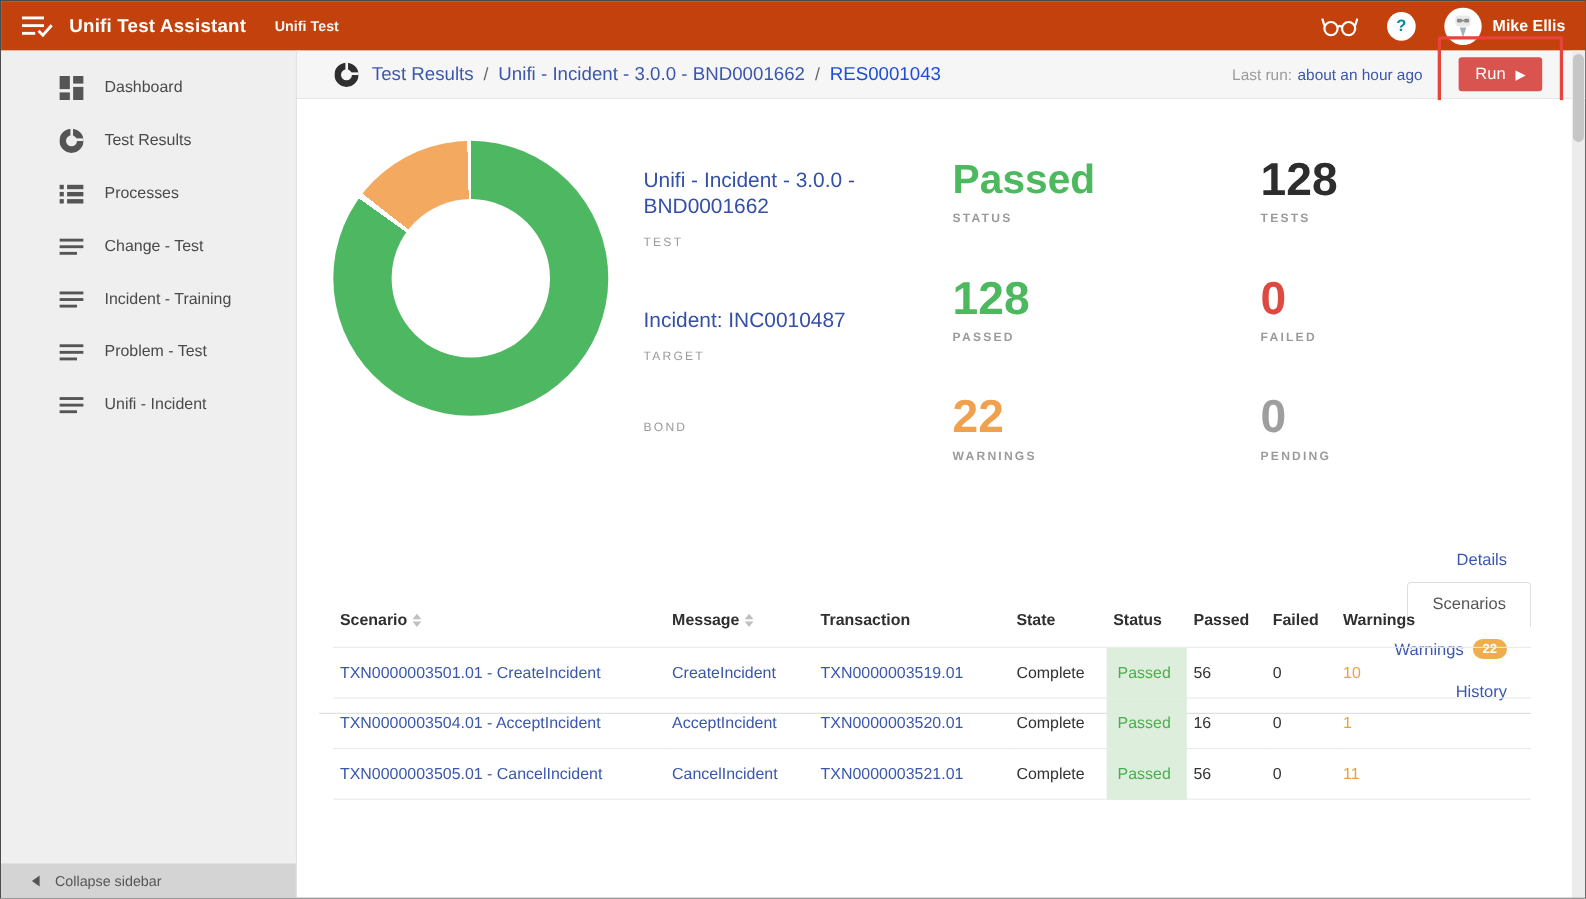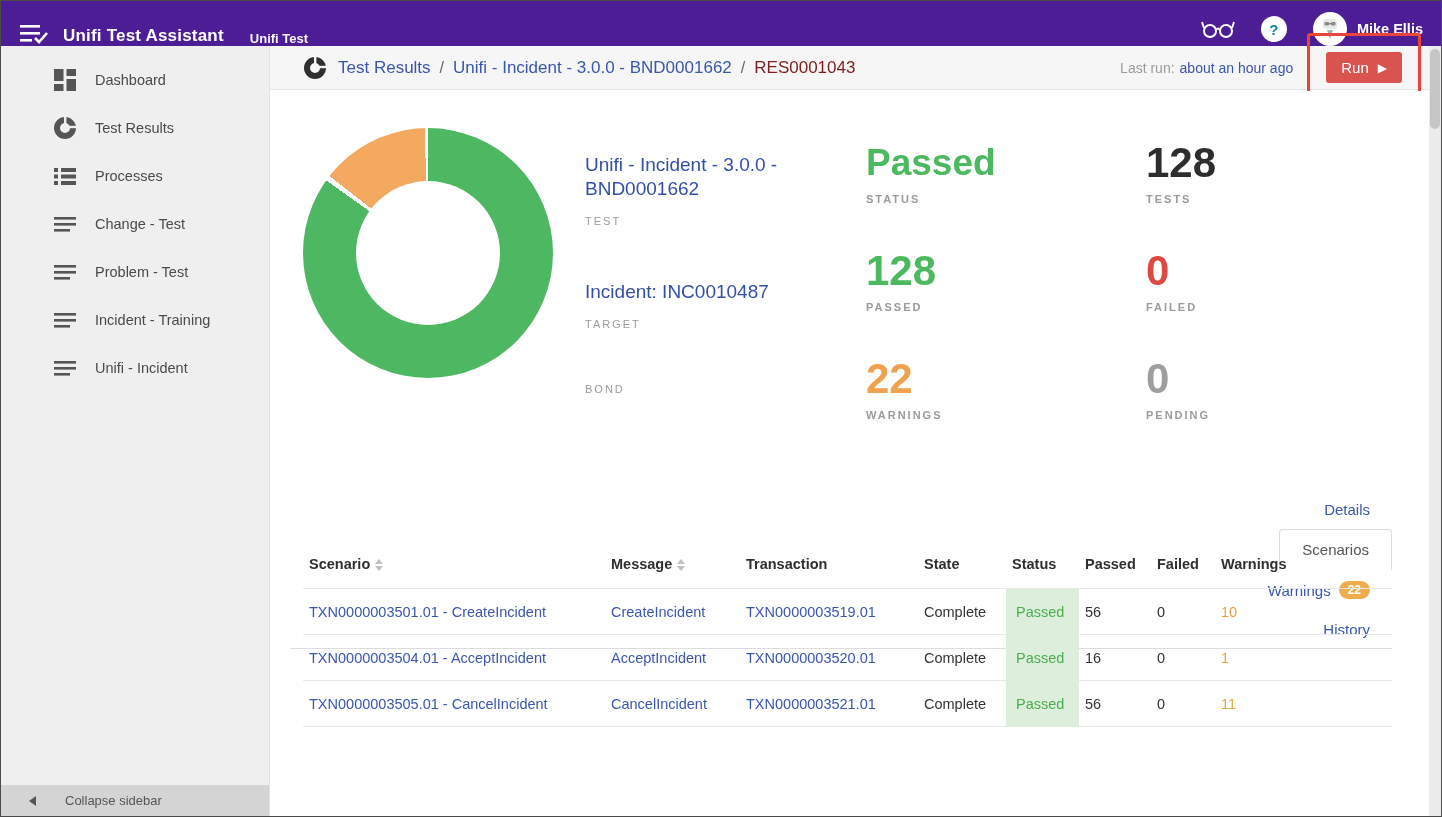--- a/index.html
+++ b/index.html
@@ -1,46 +1,46 @@
 <!DOCTYPE html>
 <html><head>
 <meta charset="utf-8">
 <style>
   * { margin:0; padding:0; box-sizing:border-box; }
   html,body { width:1442px; height:817px; }
   body { font-family:"Liberation Sans", sans-serif; background:#fff; position:relative; overflow:hidden; }
   .screen { position:absolute; inset:0; box-shadow: inset 0 0 0 1px #4b4b4b; }
 
   
-  .topbar { position:absolute; left:1px; top:1px; right:1px; height:45px; background:#4c1d95; display:flex; align-items:flex-end; padding:0 18px; color:#fff; }
+  .topbar { position:absolute; left:1px; top:1px; right:1px; height:45px; background:#c2410c; display:flex; align-items:center; padding:0 18px; color:#fff; }
   .burger { width:30px; height:24px; margin-right:14px; cursor:pointer; display:flex; align-items:center; }
   .app-title { font-size:17px; font-weight:bold; letter-spacing:.2px; margin-right:26px; }
   .app-subtitle { font-size:13px; font-weight:bold; opacity:.95; }
   .topbar-right { margin-left:auto; display:flex; align-items:center; gap:26px; }
   .icon-btn { display:flex; align-items:center; justify-content:center; cursor:pointer; }
   .help-circle { width:26px; height:26px; border-radius:50%; background:#fff; color:#0d87a1; font-weight:bold; font-size:15px; display:flex; align-items:center; justify-content:center; }
   .user { display:flex; align-items:center; gap:10px; cursor:pointer; }
   .avatar { width:34px; height:34px; border-radius:50%; background:#fff; display:flex; align-items:center; justify-content:center; overflow:hidden; }
   .user-name { font-size:14.5px; font-weight:bold; }
 
   
   .sidebar { position:absolute; left:1px; top:46px; width:269px; bottom:1px; background:#efefef; border-right:1px solid #e2e2e2;padding-left:32px; }
   .side-items { padding-top:10px; }
   .side-item { height:48px; display:flex; align-items:center; padding-left:20px; gap:18px; color:#4a4a4a; font-size:14.5px; cursor:pointer; }
   .side-icon { width:24px; height:24px; display:flex; align-items:center; justify-content:center; flex:none; }
-  .collapse-bar { position:absolute; left:0; right:0; bottom:0; height:31px; background:#d4d4d4; display:flex; align-items:center; padding-left:28px; gap:29px; color:#555; font-size:13px; cursor:pointer; }
+  .collapse-bar { position:absolute; left:0; right:0; bottom:0; height:31px; background:#d4d4d4; display:flex; align-items:center; padding-left:28px; gap:14px; color:#555; font-size:13px; cursor:pointer; }
   .collapse-tri { width:0; height:0; border-top:5px solid transparent; border-bottom:5px solid transparent; border-right:7px solid #555; }
 
   
   .crumbbar { position:absolute; left:270px; top:46px; right:1px; height:44px; background:#f6f6f6; border-bottom:1px solid #e7e7e7; display:flex; align-items:center; padding:0 20px 0 34px; }
   .crumb-icon { margin-right:12px; display:flex; }
   .crumb { font-size:17px; }
   .crumb a, .link { color:#3a57ad; text-decoration:none; cursor:pointer; }
   .crumb-sep { color:#666; font-size:16px; padding:0 9px; }
-  .crumb-current { color:#7f1d1d; }
+  .crumb-current { color:#1d4ed8; }
   .crumb-right { margin-left:auto; display:flex; align-items:center; }
   .lastrun-label { color:#9b9b9b; font-size:14px; margin-right:5px; }
   .lastrun-value { color:#3a57ad; font-size:14px; cursor:pointer; }
   .run-annotation { border:3px solid #e8433c; border-radius:3px; padding:16px; margin-left:14px; }
   .run-btn { background:#d9534f; border:none; color:#fff; font-family:inherit; font-size:15px; padding:7px 15px; border-radius:3px; cursor:pointer; display:flex; align-items:center; gap:9px; }
   .run-play { font-size:12px; }
 
   
   .main { position:absolute; left:270px; top:91px; right:13px; bottom:1px; background:#fff; }
 
@@ -174,31 +174,31 @@
         <span>Change - Test</span>
       </div>
       <div class="side-item">
         <span class="side-icon">
           <svg width="22" height="22" viewBox="0 0 22 22" fill="#555">
             <rect x="0" y="4" width="22" height="2.6"></rect>
               <rect x="0" y="10" width="22" height="2.6"></rect>
               <rect x="0" y="16" width="16" height="2.6"></rect>
           </svg>
         </span>
-        <span>Problem - Test</span>
+        <span>Incident - Training</span>
       </div>
       <div class="side-item">
         <span class="side-icon">
           <svg width="22" height="22" viewBox="0 0 22 22" fill="#555">
             <rect x="0" y="4" width="22" height="2.6"></rect>
               <rect x="0" y="10" width="22" height="2.6"></rect>
               <rect x="0" y="16" width="16" height="2.6"></rect>
           </svg>
         </span>
-        <span>Incident - Training</span>
+        <span>Problem - Test</span>
       </div>
       <div class="side-item">
         <span class="side-icon">
           <svg width="22" height="22" viewBox="0 0 22 22" fill="#555">
             <rect x="0" y="4" width="22" height="2.6"></rect>
               <rect x="0" y="10" width="22" height="2.6"></rect>
               <rect x="0" y="16" width="16" height="2.6"></rect>
           </svg>
         </span>
         <span>Unifi - Incident</span>

